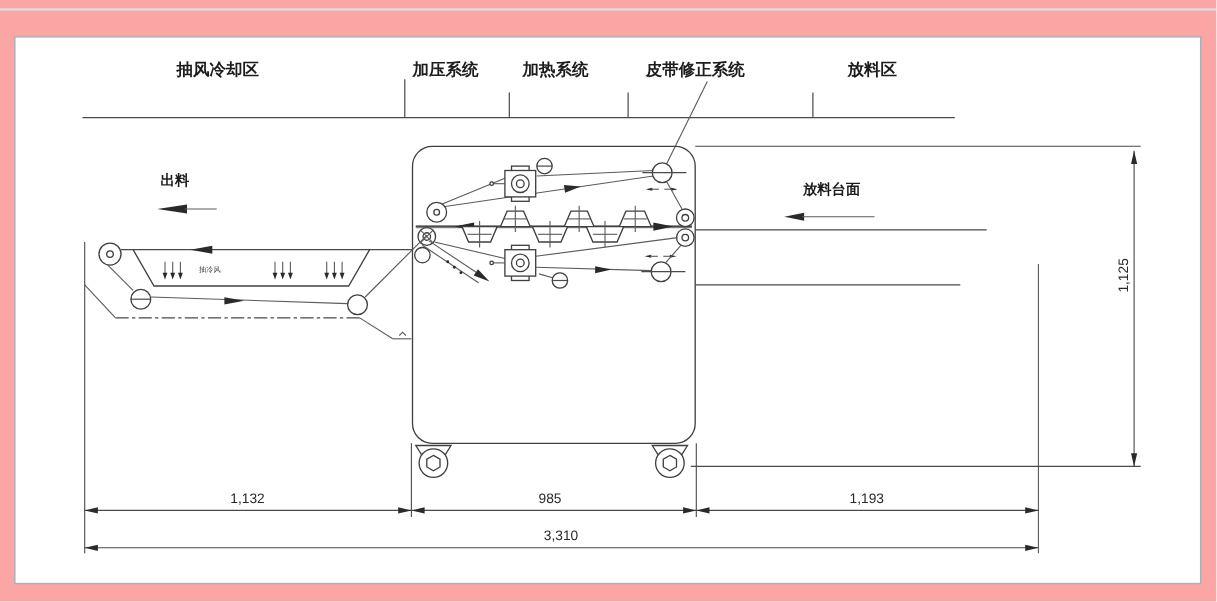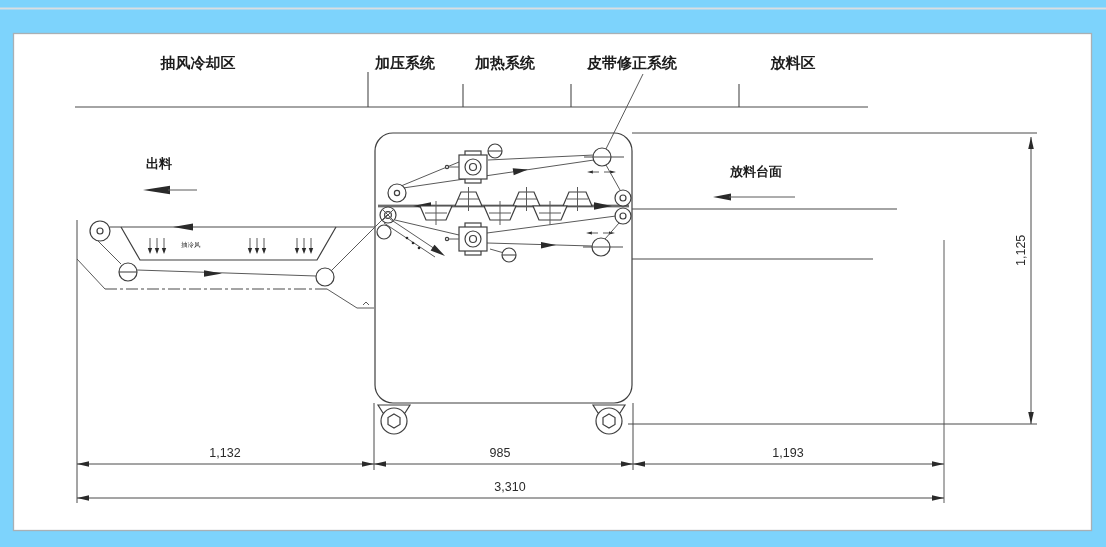--- a/index.html
+++ b/index.html
@@ -1,16 +1,16 @@
 <!DOCTYPE html>
 <html><head>
 <meta charset="utf-8">
 <style>
   html,body{margin:0;padding:0;background:#ffffff;}
-  .stage{position:relative;width:1106px;height:547px;background:#7dd3fc;overflow:hidden;
+  .stage{position:relative;width:1106px;height:547px;background:#fca5a5;overflow:hidden;
          font-family:"Liberation Sans","DejaVu Sans",sans-serif;}
   svg{position:absolute;left:0;top:0;}
   .zone-label{font-size:15px;font-weight:bold;fill:#1c1c1c;}
   .anno-label{font-size:13px;font-weight:bold;fill:#1c1c1c;}
   .dim-label{font-size:12.5px;fill:#2a2a2a;}
   .tiny-label{font-size:6.5px;fill:#333;}
   .ln{stroke:#4a4a4a;stroke-width:1.1;fill:none;}
   .ln-thin{stroke:#5a5a5a;stroke-width:1;fill:none;}
   .ln-dim{stroke:#4a4a4a;stroke-width:1;fill:none;}
   .shape{stroke:#3f3f3f;stroke-width:1.2;fill:#ffffff;}

